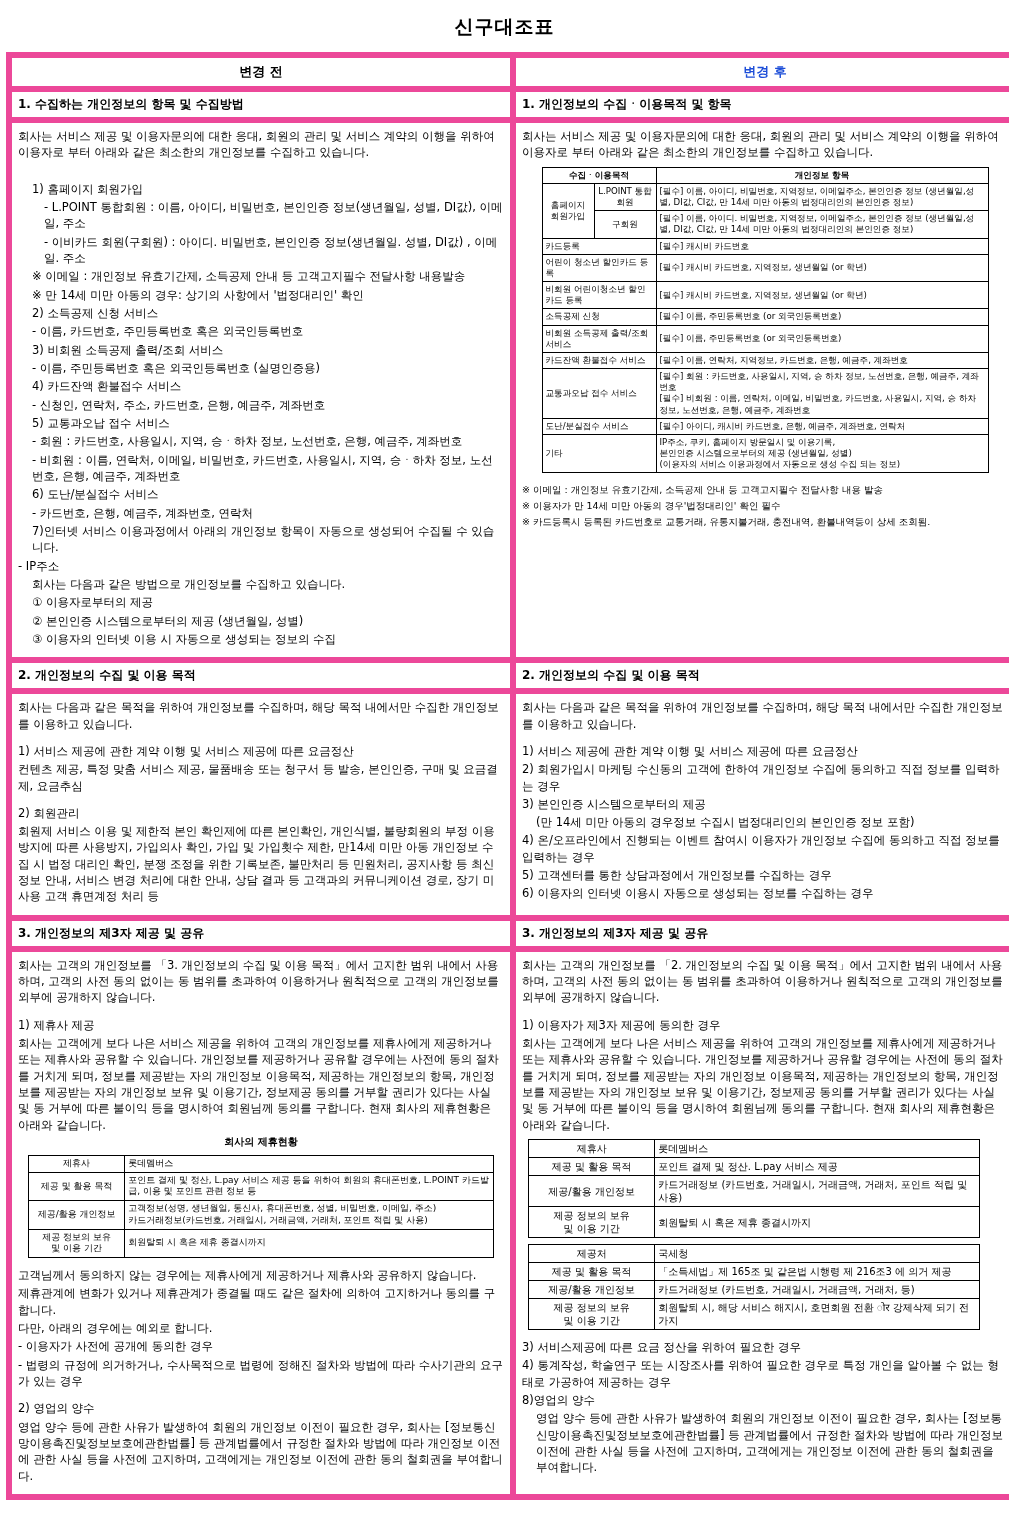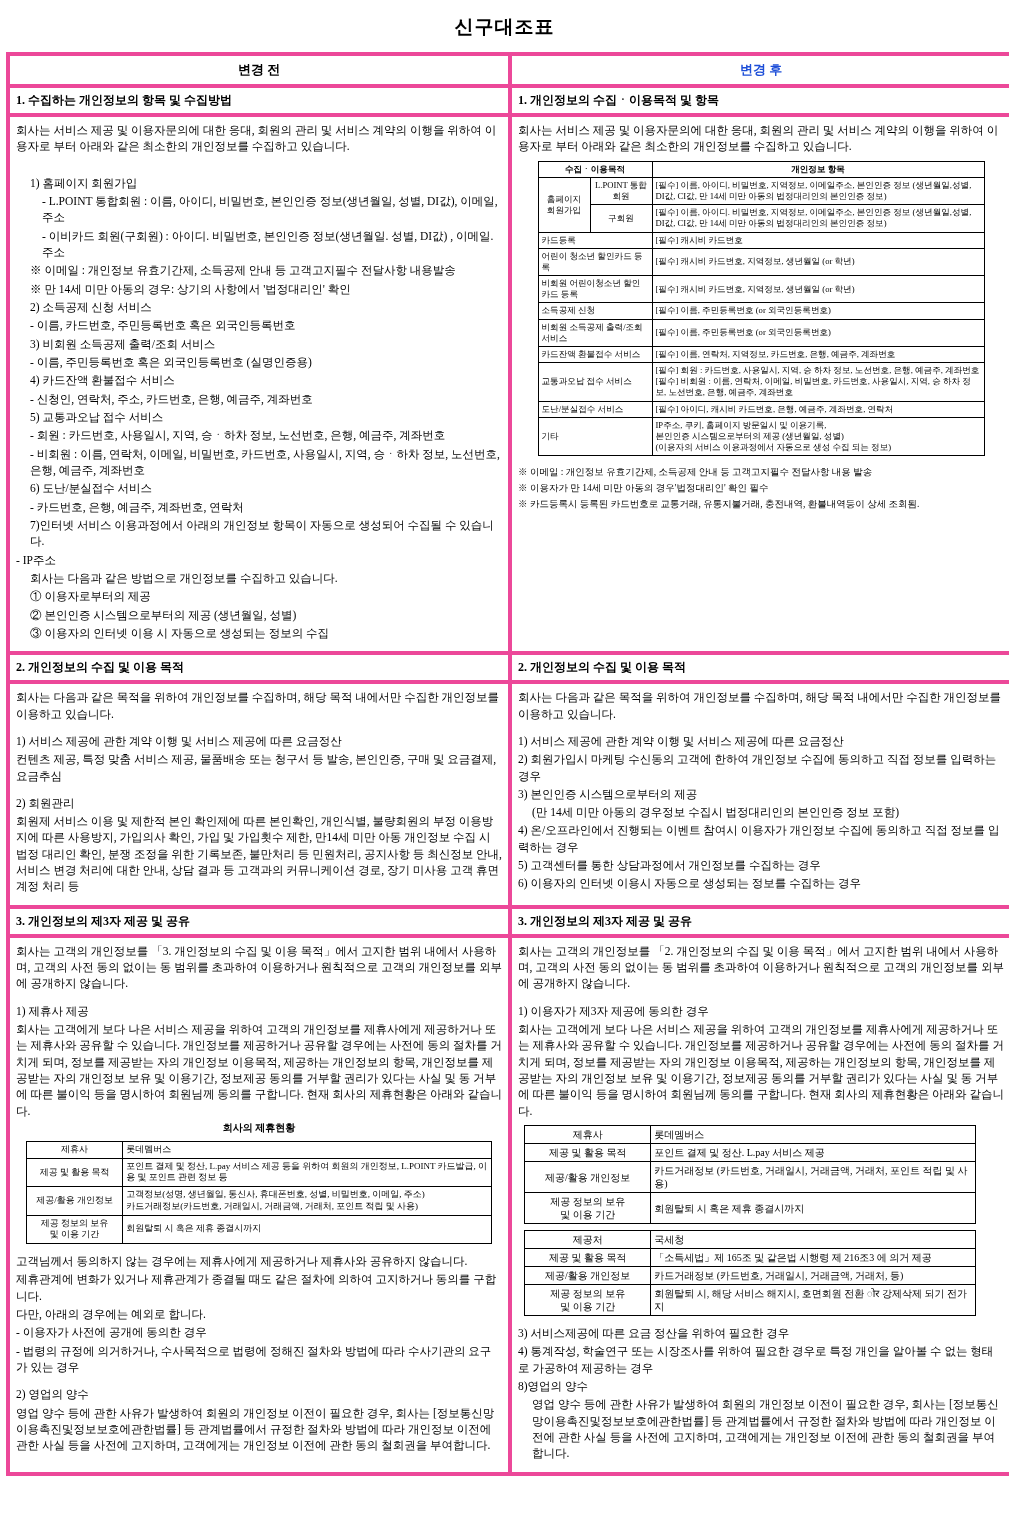--- a/index.html
+++ b/index.html
@@ -25,24 +25,23 @@
     letter-spacing: 1px;
     margin: 6px 0 12px 0;
   }
   table.main {
     border-collapse: collapse;
     width: 997px;
     table-layout: fixed;
   }
   table.main > tbody > tr > td,
   table.main > tbody > tr > th {
-    border: 4px solid #ec4899;
+    border: 6px solid #ec4899;
     vertical-align: top;
     padding: 5px 6px 8px 6px;
-    font-family: Liberation Serif, serif;
   }
   .col-head {
     text-align: center;
     font-weight: bold;
     font-size: 13px;
     padding: 5px 0 !important;
   }
   .col-head.after { color: #1d4ed8; }
   .sec-head {
     font-weight: bold;
@@ -262,21 +261,21 @@
                 <col class="p1">
                 <col class="p2">
               </colgroup>
             <tbody>
               <tr>
                 <td class="lbl">제휴사</td>
                 <td>롯데멤버스</td>
               </tr>
               <tr>
                 <td class="lbl">제공 및 활용 목적</td>
-                <td>포인트 결제 및 정산, L.pay 서비스 제공 등을 위하여 회원의 개인정보, L.POINT 카드발급, 이용 및 포인트 관련 정보 등</td>
+                <td>포인트 결제 및 정산, L.pay 서비스 제공 등을 위하여 회원의 휴대폰번호, L.POINT 카드발급, 이용 및 포인트 관련 정보 등</td>
               </tr>
               <tr>
                 <td class="lbl">제공/활용 개인정보</td>
                 <td style="white-space:pre-line">고객정보(성명,  생년월일,  통신사,  휴대폰번호,  성별,  비밀번호,  이메일,  주소)
 카드거래정보(카드번호, 거래일시, 거래금액, 거래처, 포인트 적립 및 사용)</td>
               </tr>
               <tr>
                 <td class="lbl" style="white-space:pre-line">제공 정보의 보유
 및 이용 기간</td>
                 <td>회원탈퇴 시 혹은 제휴 종결시까지</td>

